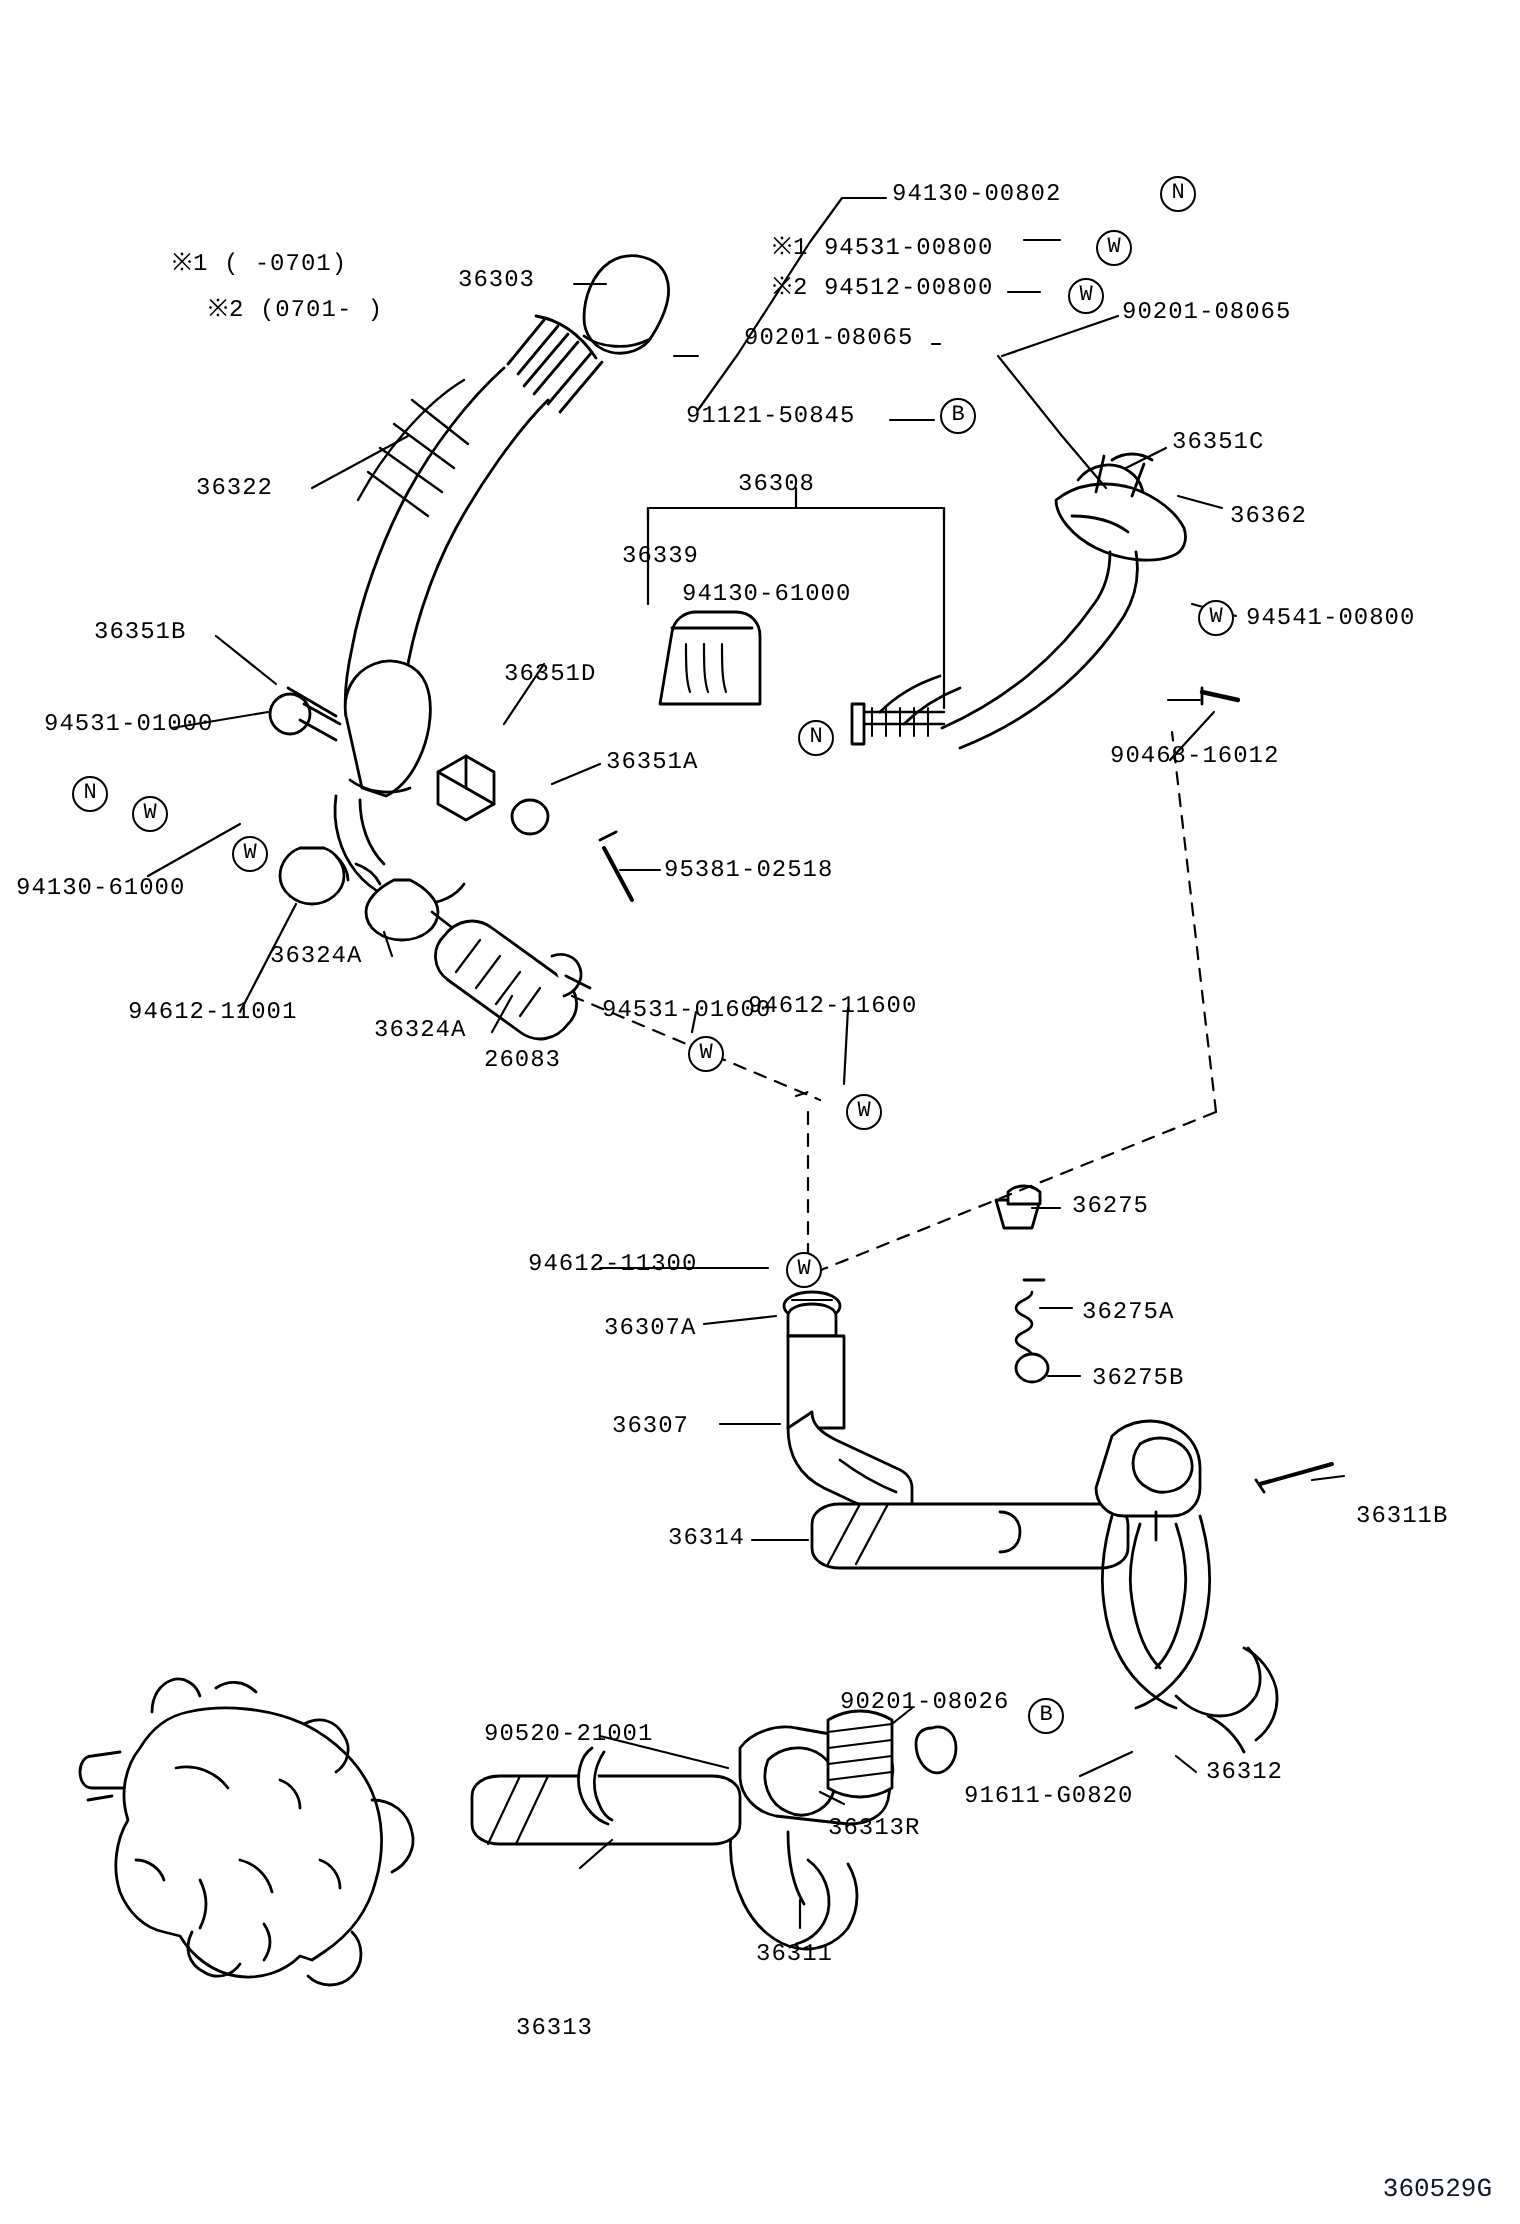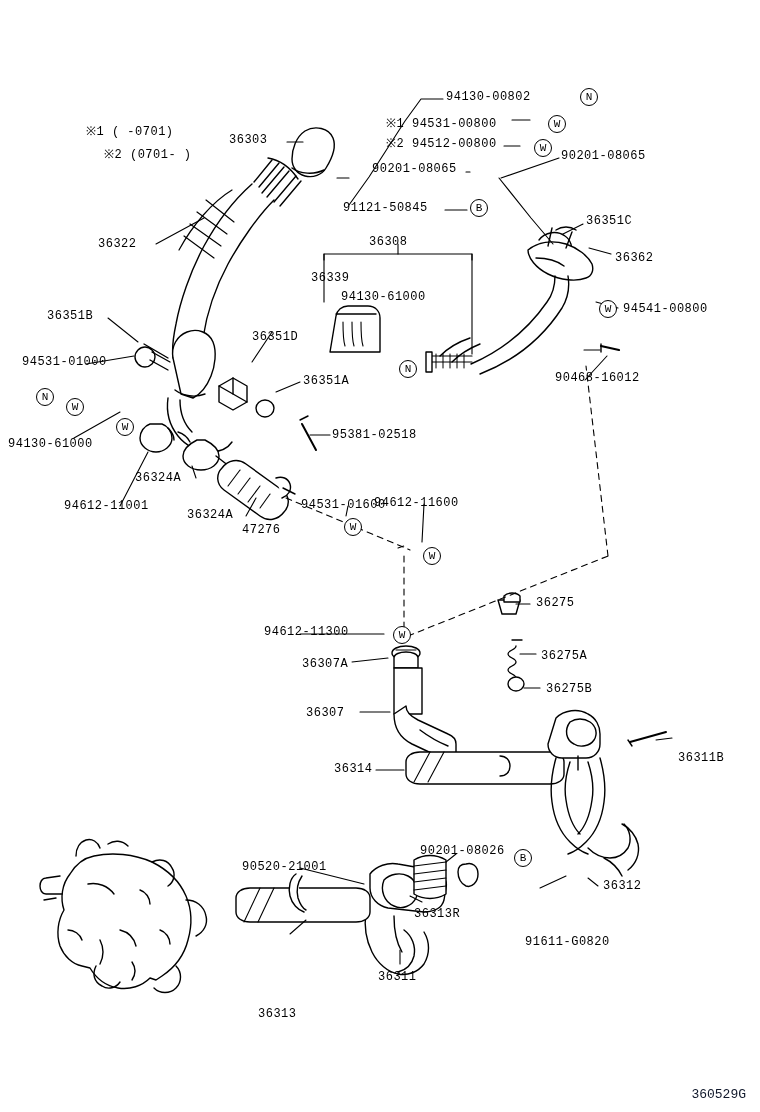--- a/index.html
+++ b/index.html
@@ -292,32 +292,32 @@
   <div class="lbl" style="left:22px;  top:356px;">94531-01000</div>
   <div class="lbl" style="left:303px; top:375px;">36351A</div>
   <div class="lbl" style="left:555px; top:372px;">90468-16012</div>
   <div class="lbl" style="left:8px;   top:438px;">94130-61000</div>
   <div class="lbl" style="left:332px; top:429px;">95381-02518</div>
   <div class="lbl" style="left:135px; top:472px;">36324A</div>
   <div class="lbl" style="left:301px; top:499px;">94531-01600</div>
   <div class="lbl" style="left:64px;  top:500px;">94612-11001</div>
   <div class="lbl" style="left:187px; top:509px;">36324A</div>
   <div class="lbl" style="left:374px; top:497px;">94612-11600</div>
-  <div class="lbl" style="left:242px; top:524px;">47276</div>
+  <div class="lbl" style="left:242px; top:524px;">26083</div>
   <div class="lbl" style="left:536px; top:597px;">36275</div>
   <div class="lbl" style="left:264px; top:626px;">94612-11300</div>
   <div class="lbl" style="left:541px; top:650px;">36275A</div>
   <div class="lbl" style="left:302px; top:658px;">36307A</div>
   <div class="lbl" style="left:546px; top:683px;">36275B</div>
   <div class="lbl" style="left:306px; top:707px;">36307</div>
   <div class="lbl" style="left:678px; top:752px;">36311B</div>
   <div class="lbl" style="left:334px; top:763px;">36314</div>
   <div class="lbl" style="left:242px; top:861px;">90520-21001</div>
   <div class="lbl" style="left:420px; top:845px;">90201-08026</div>
-  <div class="lbl" style="left:482px; top:936px;margin-left:43px;">91611-G0820</div>
+  <div class="lbl" style="left:482px; top:892px;">91611-G0820</div>
   <div class="lbl" style="left:603px; top:880px;">36312</div>
   <div class="lbl" style="left:414px; top:908px;">36313R</div>
   <div class="lbl" style="left:258px; top:996px;margin-top:12px;">36313</div>
   <div class="lbl" style="left:378px; top:971px;">36311</div>
 
   <div class="circ" style="left:580px; top:88px;">N</div>
   <div class="circ" style="left:548px; top:115px;">W</div>
   <div class="circ" style="left:534px; top:139px;">W</div>
   <div class="circ" style="left:470px; top:199px;">B</div>
   <div class="circ" style="left:399px; top:360px;">N</div>

